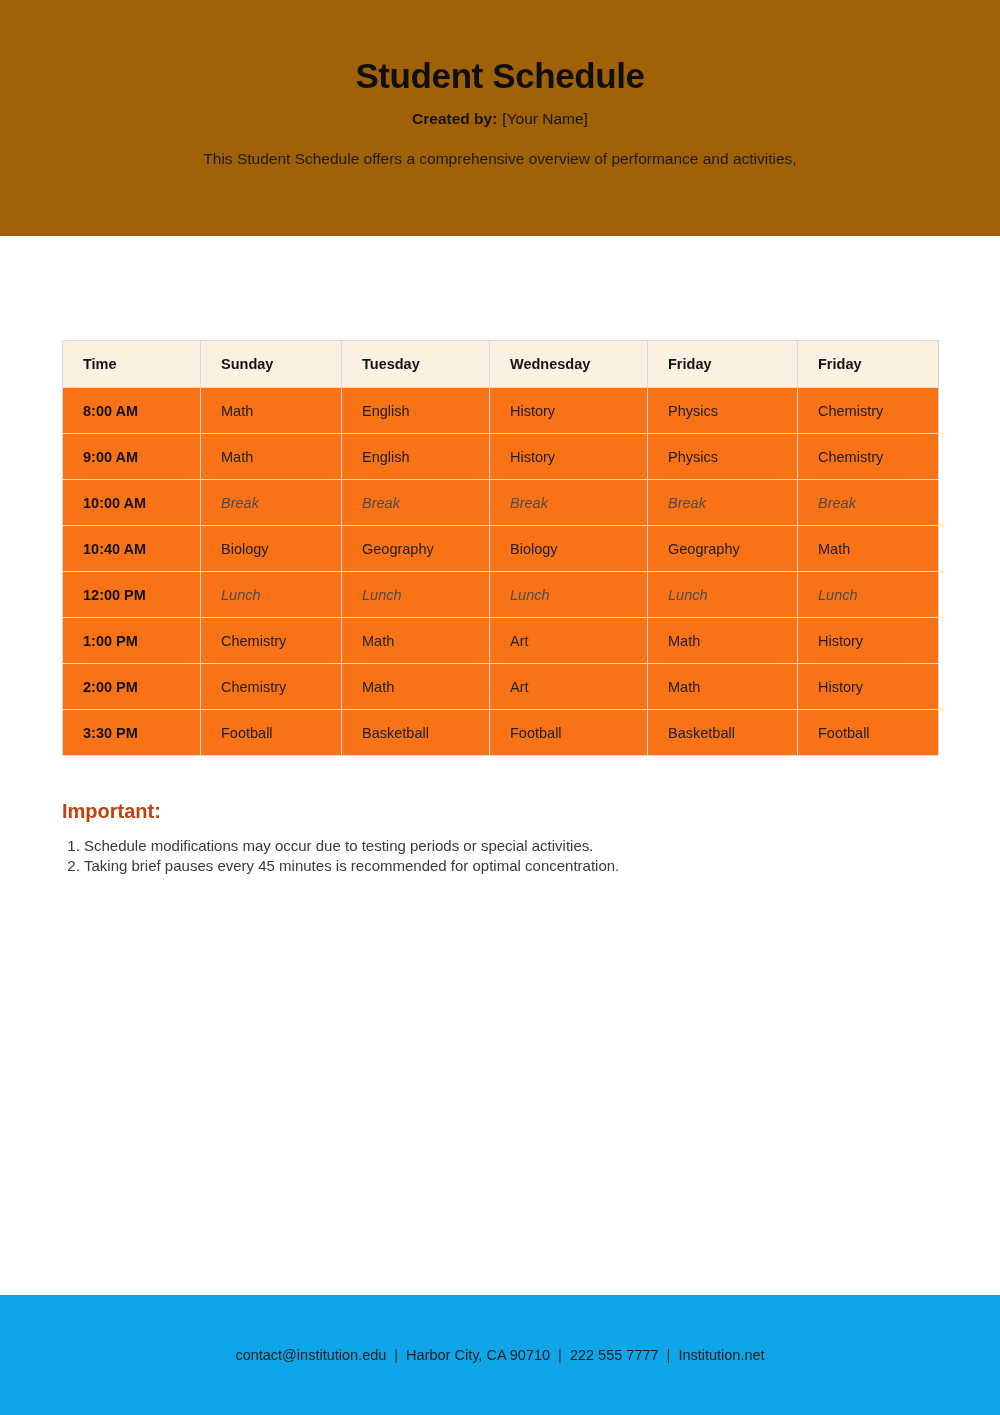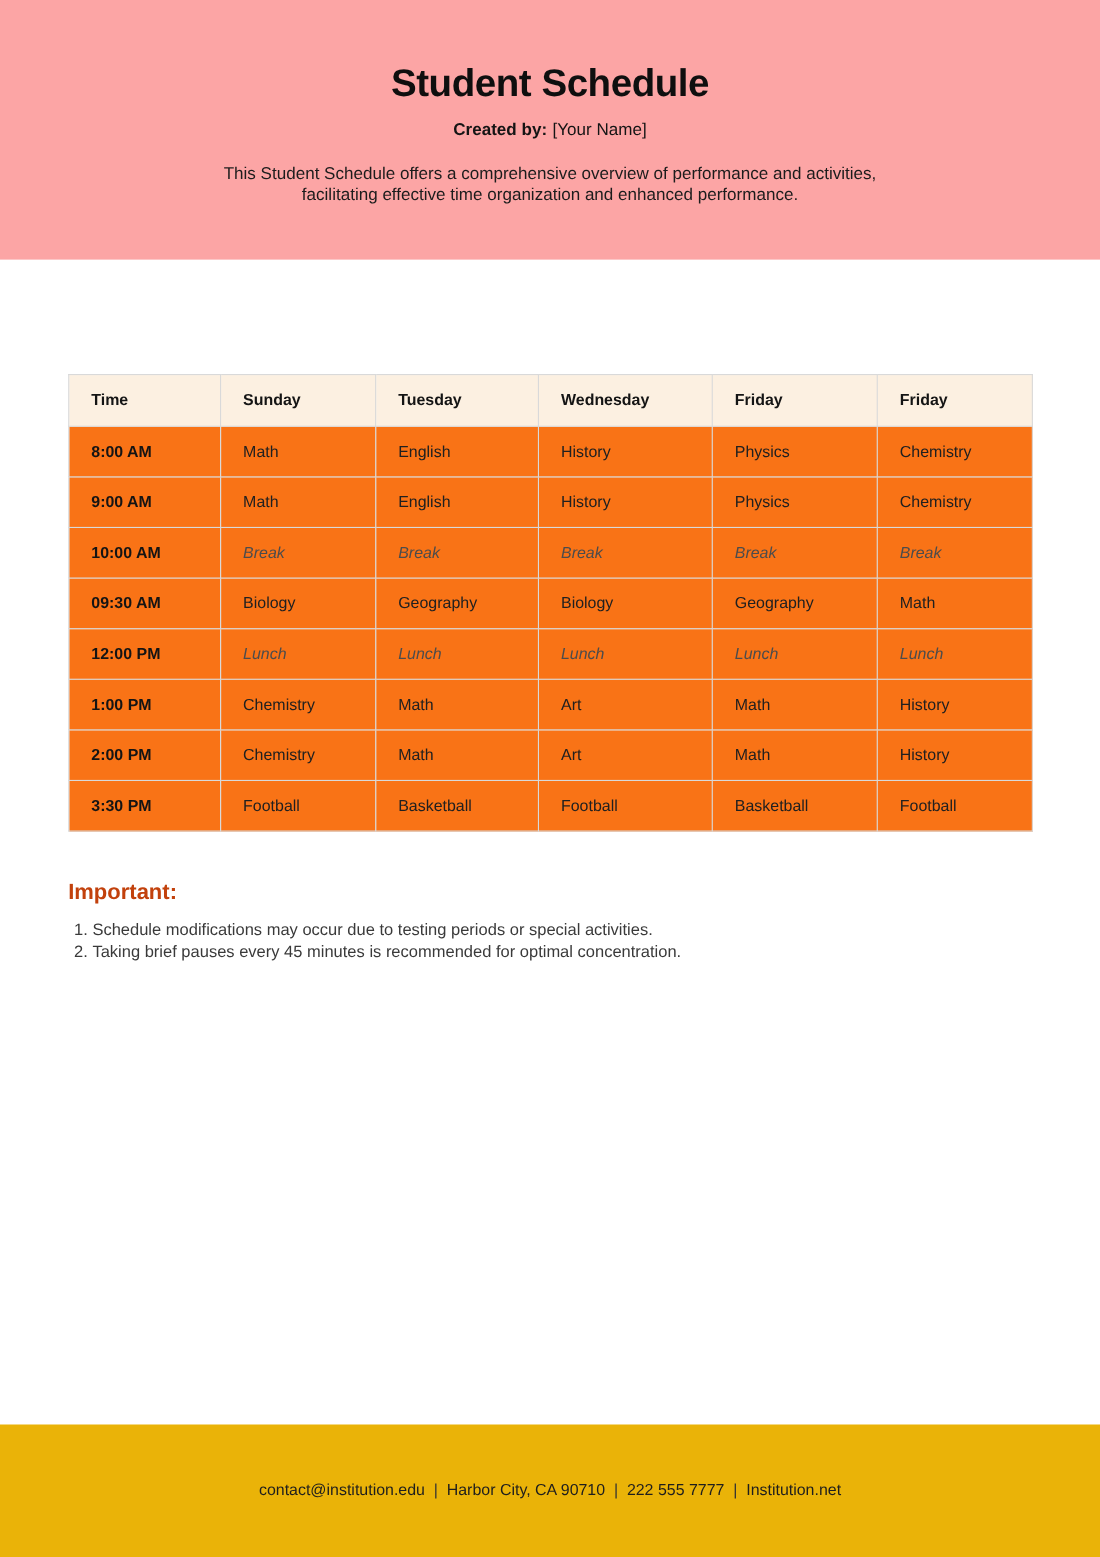--- a/index.html
+++ b/index.html
@@ -13,21 +13,21 @@
     width: 1000px;
     height: 1415px;
     background: #ffffff;
     overflow: hidden;
     margin: 0 auto;
   }
 
   
   .top-band {
     height: 236px;
-    background: #fca5a5;
+    background: #a16207;
     text-align: center;
   }
   .doc-title {
     padding-top: 56px;
     font-size: 35px;
     font-weight: 800;
     letter-spacing: -0.4px;
     color: #0f0f0f;
   }
   .created-line {
@@ -92,21 +92,21 @@
   }
   .important-list li { margin-bottom: 0; }
 
   
   .footer-band {
     position: absolute;
     left: 0;
     bottom: 0;
     width: 100%;
     height: 120px;
-    background: #eab308;
+    background: #0ea5e9;
     display: flex;
     align-items: center;
     justify-content: center;
   }
   .footer-line {
     font-size: 14.5px;
     color: #1e1e1e;
   }
   .footer-sep {
     padding: 0 8px;
@@ -119,21 +119,20 @@
 
 <div class="page">
 
   <div class="top-band">
     <div class="doc-title">Student Schedule</div>
     <div class="created-line">
       <span class="created-label">Created by:</span><span>[Your Name]</span>
     </div>
     <div class="description">
       <span>This Student Schedule offers a comprehensive overview of performance and activities,</span>
-      <span>facilitating effective time organization and enhanced performance.</span>
     </div>
   </div>
 
   <div class="table-wrap">
     <table class="schedule">
       <colgroup>
         <col class="c-time">
           <col class="c-mon">
           <col class="c-tue">
           <col class="c-wed">
@@ -169,21 +168,21 @@
           </tr>
           <tr>
             <td class="time-cell">10:00 AM</td>
             <td class="subject-cell muted">Break</td>
             <td class="subject-cell muted">Break</td>
             <td class="subject-cell muted">Break</td>
             <td class="subject-cell muted">Break</td>
             <td class="subject-cell muted">Break</td>
           </tr>
           <tr>
-            <td class="time-cell">09:30 AM</td>
+            <td class="time-cell">10:40 AM</td>
             <td class="subject-cell">Biology</td>
             <td class="subject-cell">Geography</td>
             <td class="subject-cell">Biology</td>
             <td class="subject-cell">Geography</td>
             <td class="subject-cell">Math</td>
           </tr>
           <tr>
             <td class="time-cell">12:00 PM</td>
             <td class="subject-cell muted">Lunch</td>
             <td class="subject-cell muted">Lunch</td>

